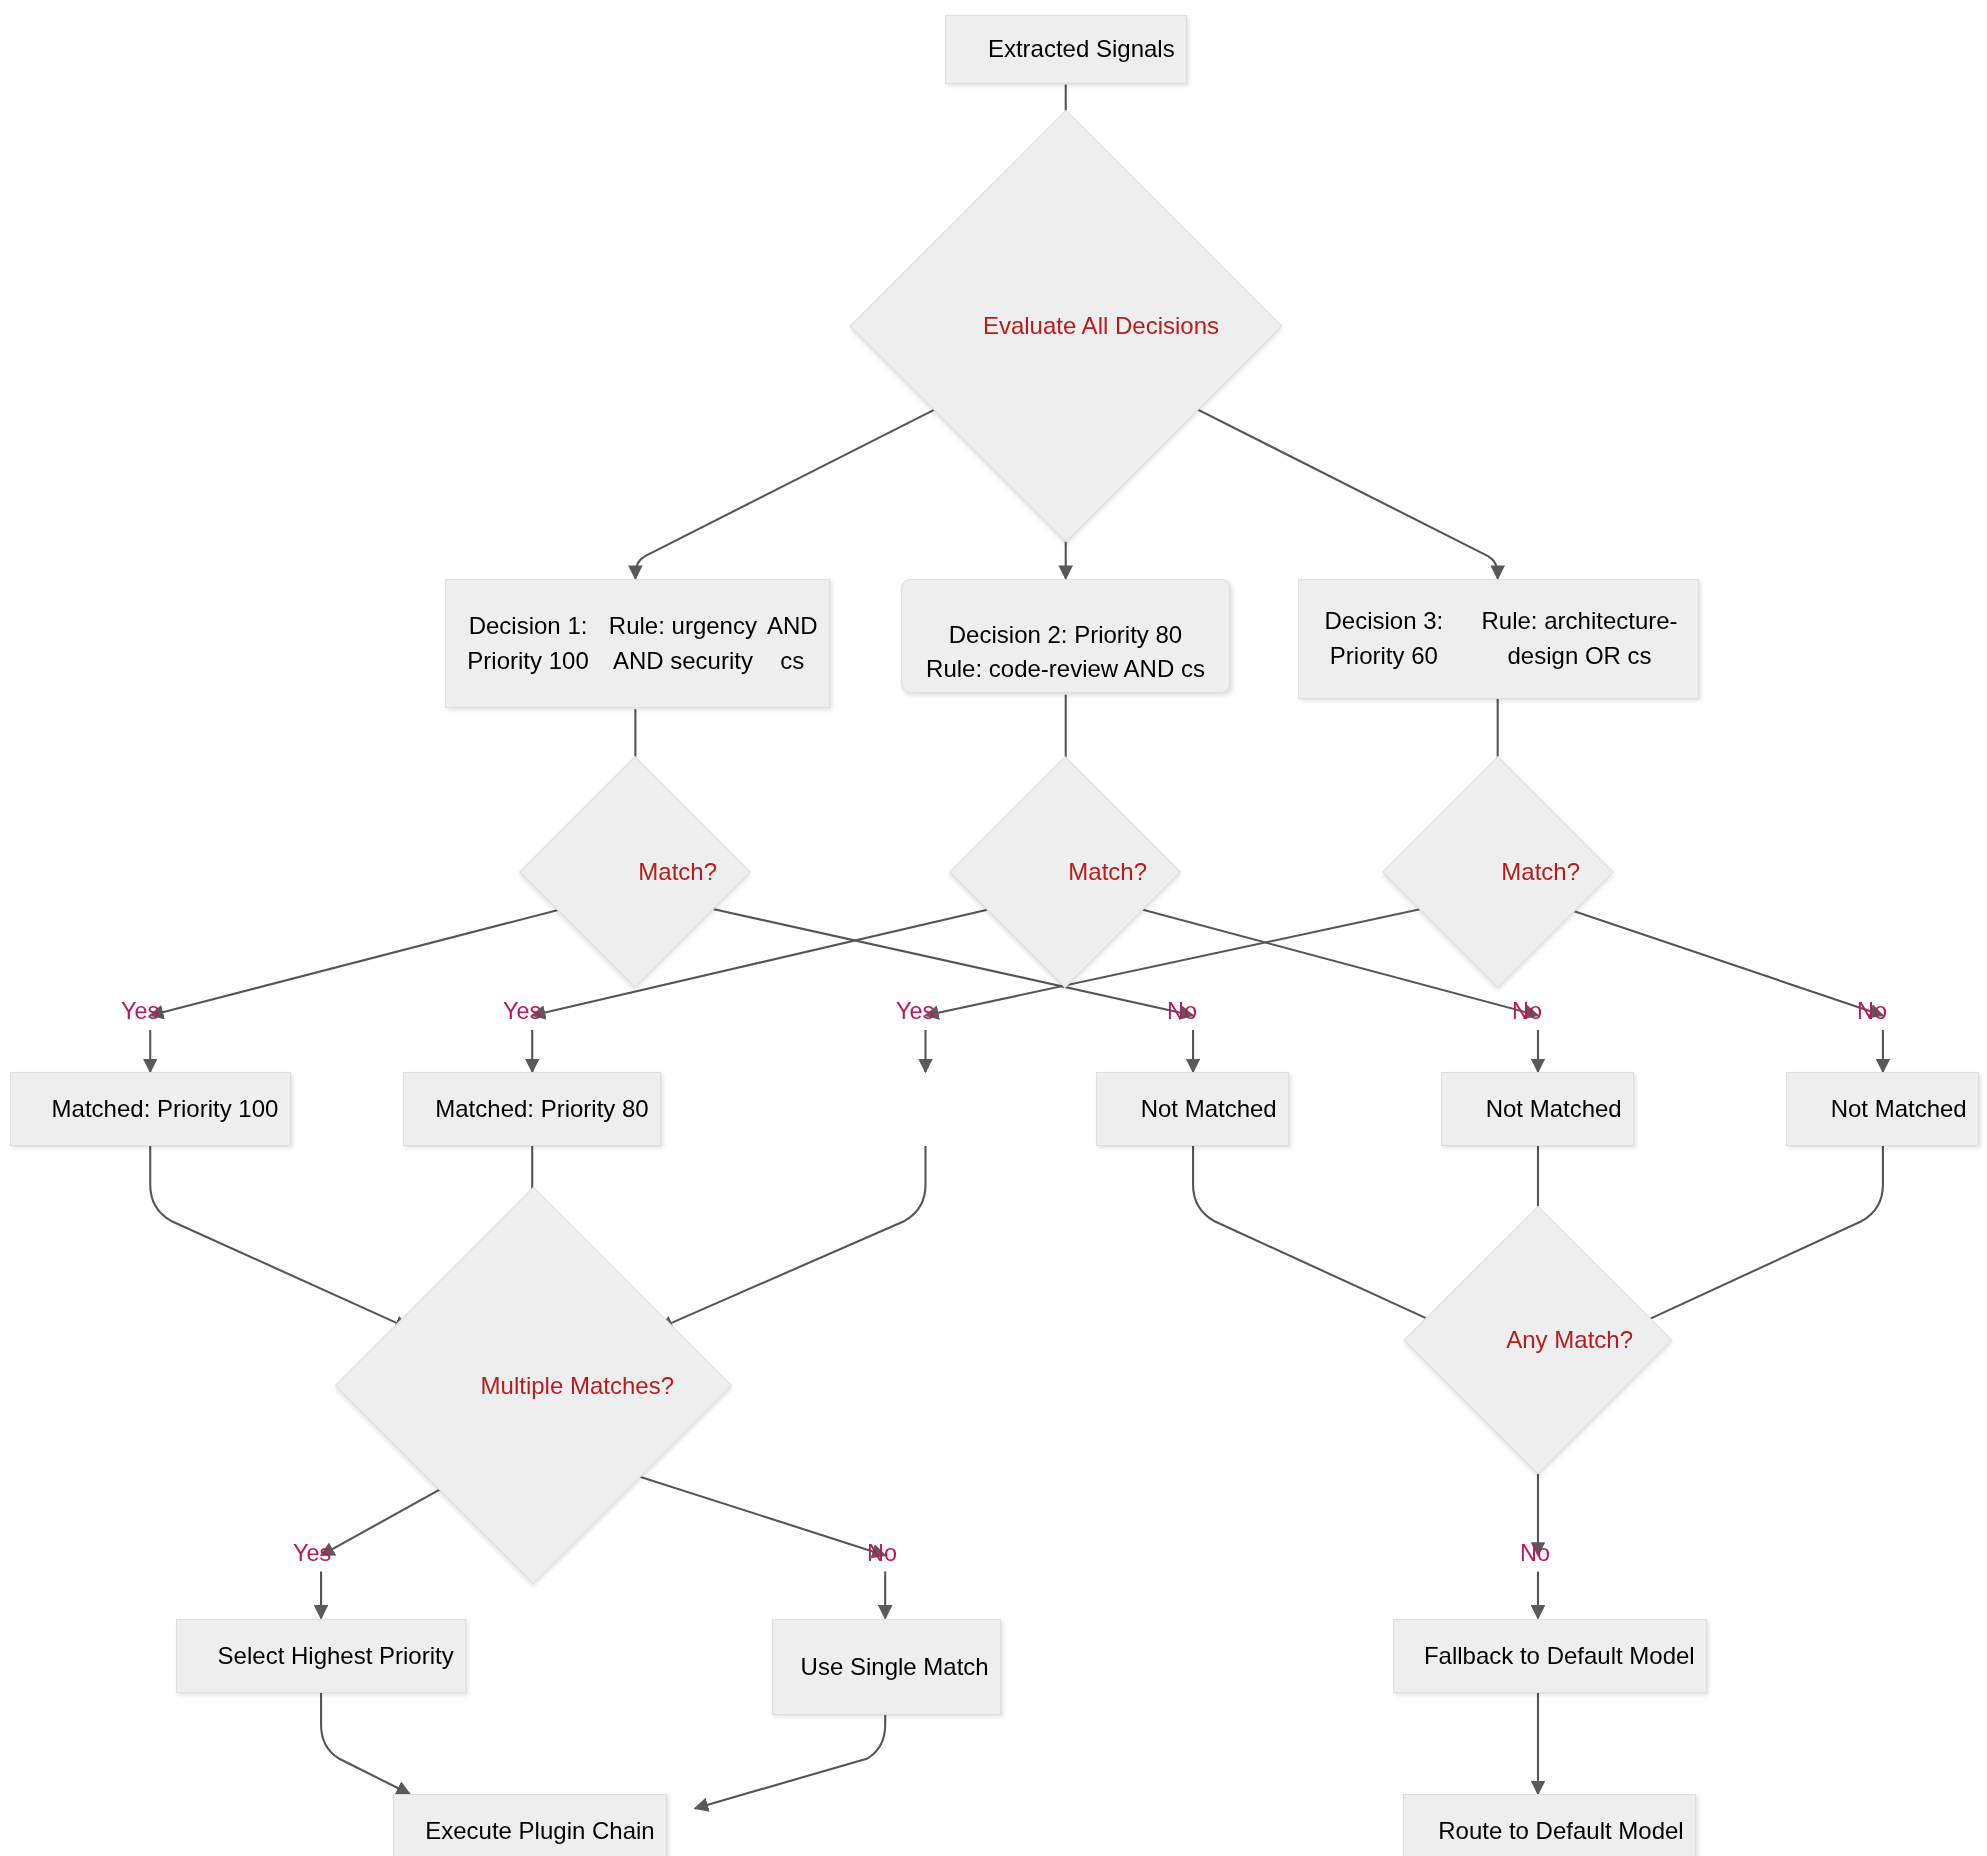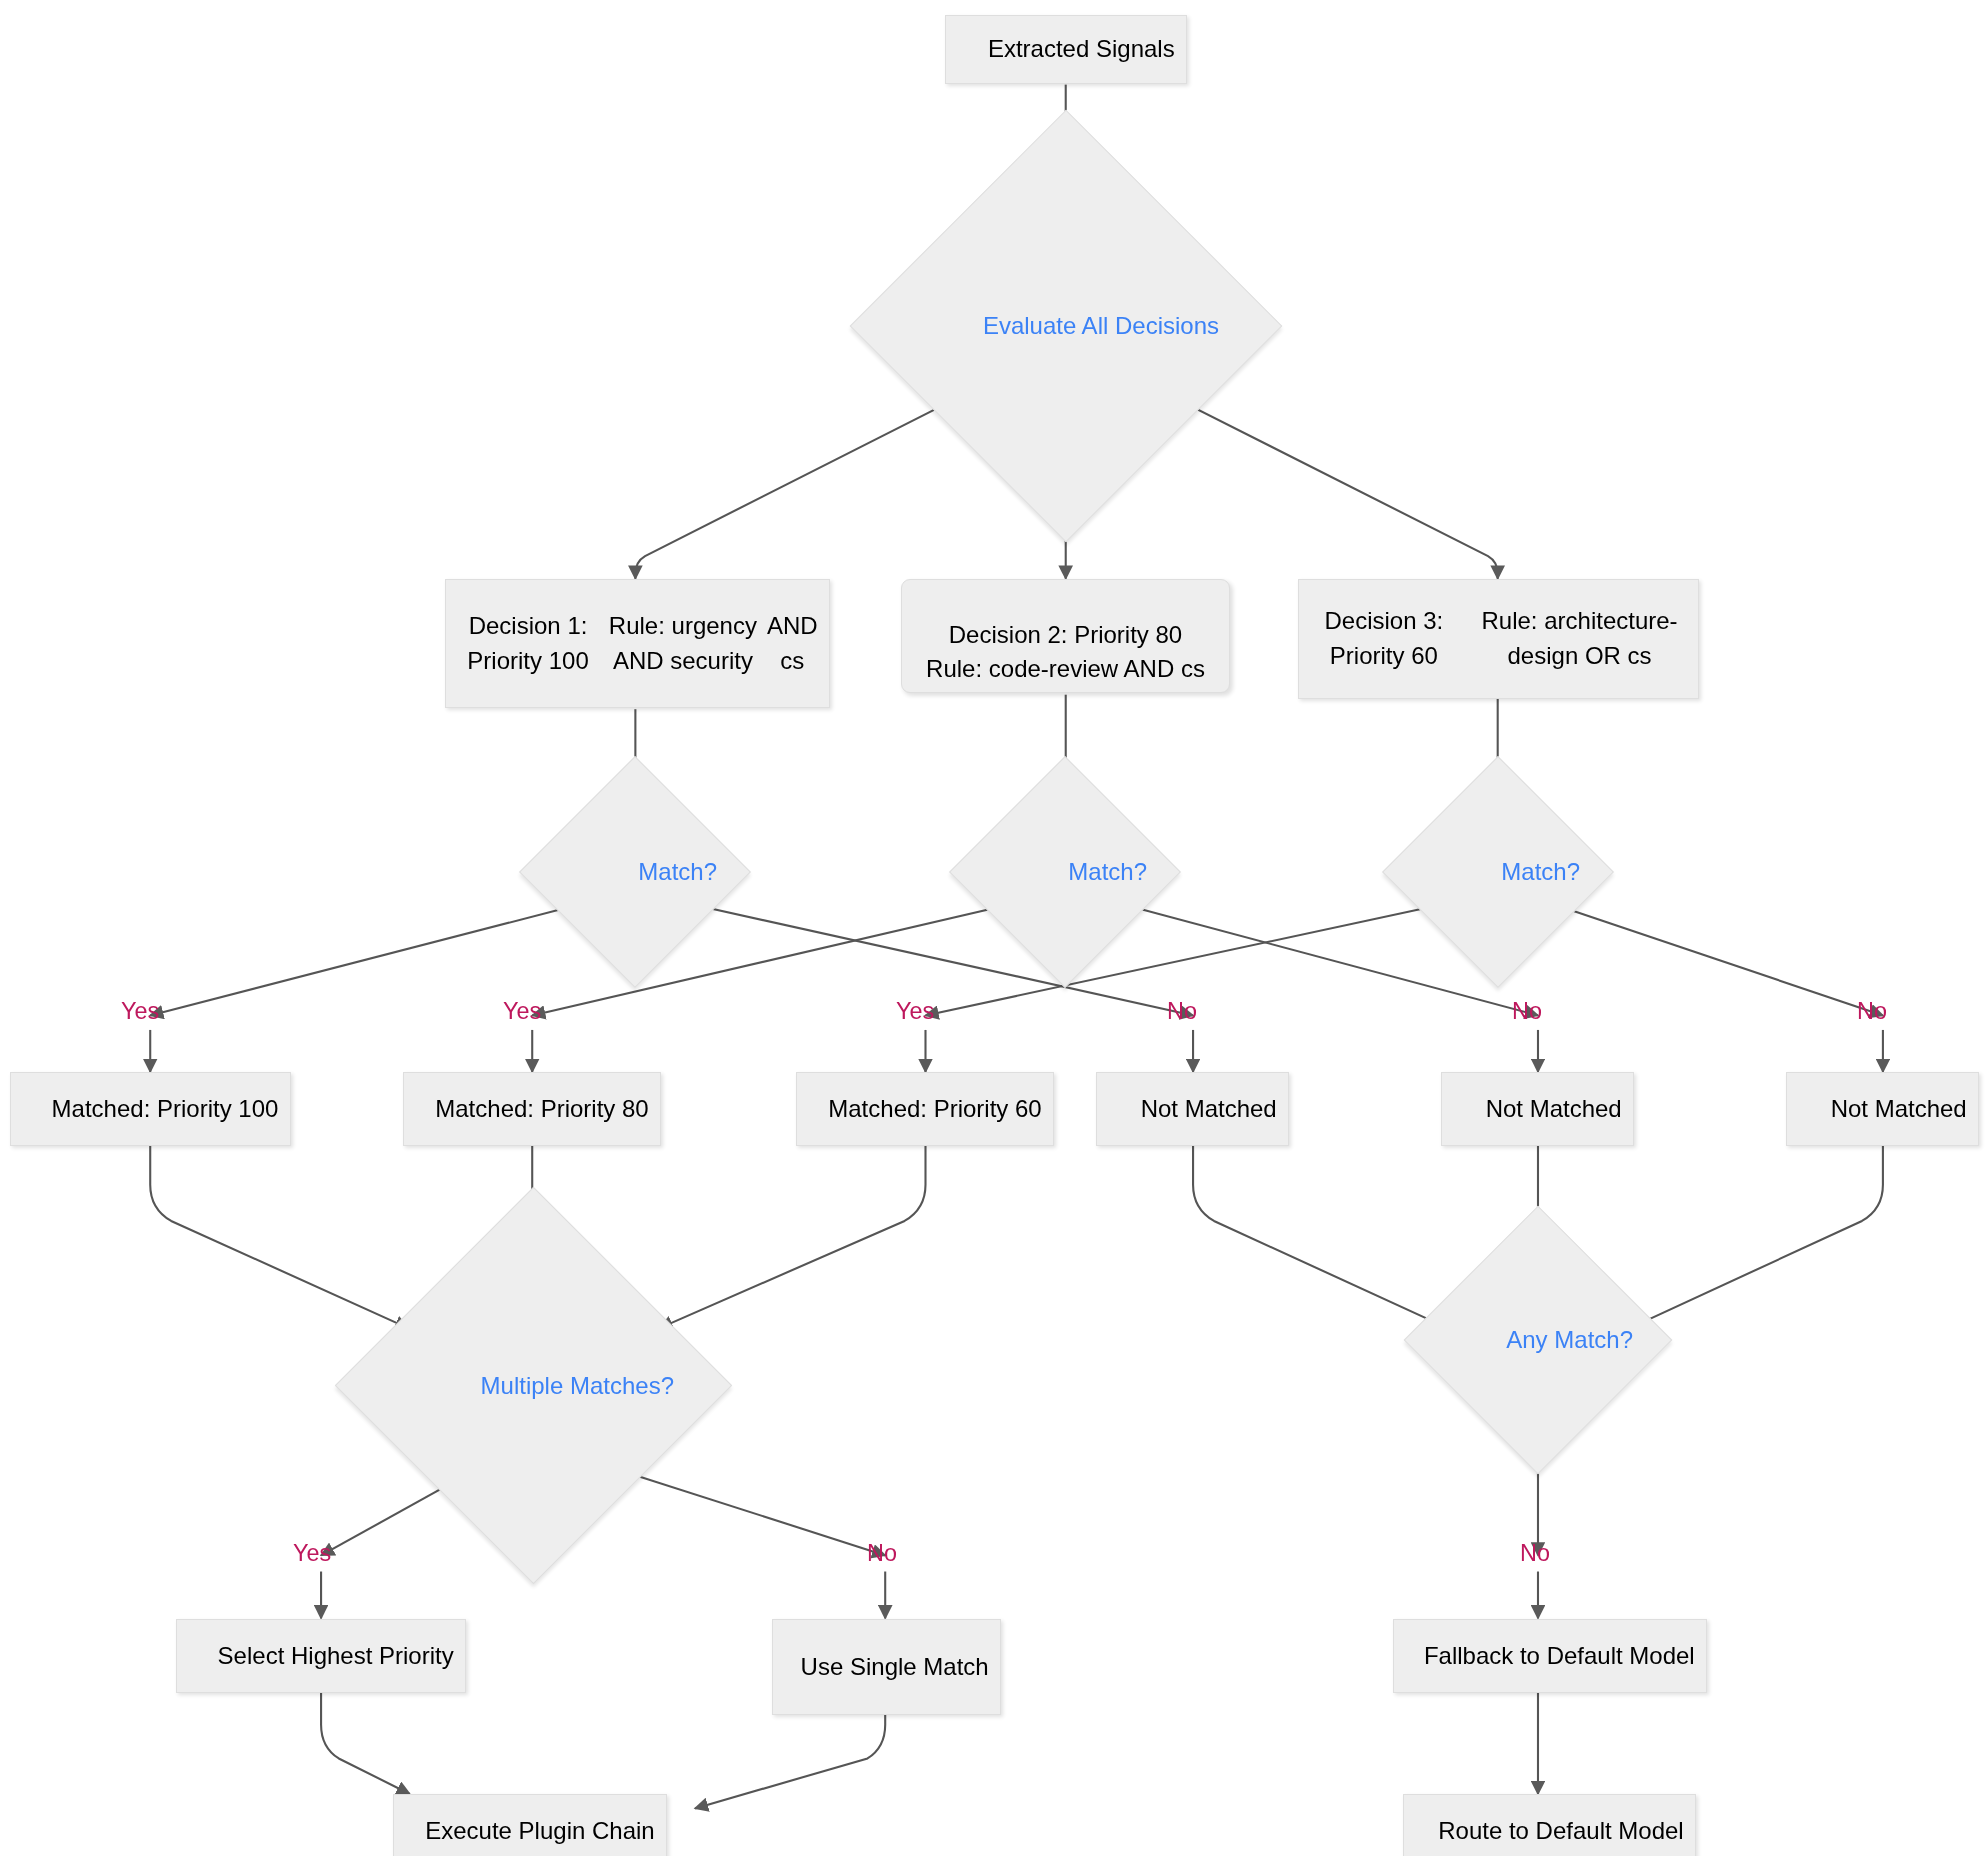--- a/index.html
+++ b/index.html
@@ -57,21 +57,21 @@
     border: 0.8px solid #dedede;
     transform: rotate(45deg);
     box-shadow: 2.4px 2.4px 4px rgba(0,0,0,0.10);
     box-sizing: border-box;
   }
   .diamond-label {
     position: relative;
     z-index: 2;
     font-size: 24px;
     white-space: nowrap;
-    color: #3b82f6;
+    color: #b91c1c;
   }
   .edge-label {
     position: absolute;
     font-size: 23.4px;
     color: #be185d;
     background: transparent;
     white-space: nowrap;
     z-index: 6;
   }
   .node-line { display: block; }
@@ -186,23 +186,20 @@
   <div class="edge-label" style="left:1857px; top:998px;">No</div>
 
   <div class="node node-rect" style="left:9.7px; top:1072px; width:281px; height:74px;">
     <span class="node-line">Matched: Priority 100</span>
   </div>
 
   <div class="node node-rect" style="left:403px; top:1072px; width:258px; height:74px;">
     <span class="node-line">Matched: Priority 80</span>
   </div>
 
-  <div class="node node-rect" style="left:796px; top:1072px; width:258px; height:74px;">
-    <span class="node-line">Matched: Priority 60</span>
-  </div>
 
   <div class="node node-rect" style="left:1096px; top:1072px; width:193px; height:74px;">
     <span class="node-line">Not Matched</span>
   </div>
 
   <div class="node node-rect" style="left:1441px; top:1072px; width:193px; height:74px;">
     <span class="node-line">Not Matched</span>
   </div>
 
   <div class="node node-rect" style="left:1786px; top:1072px; width:193px; height:74px;">

